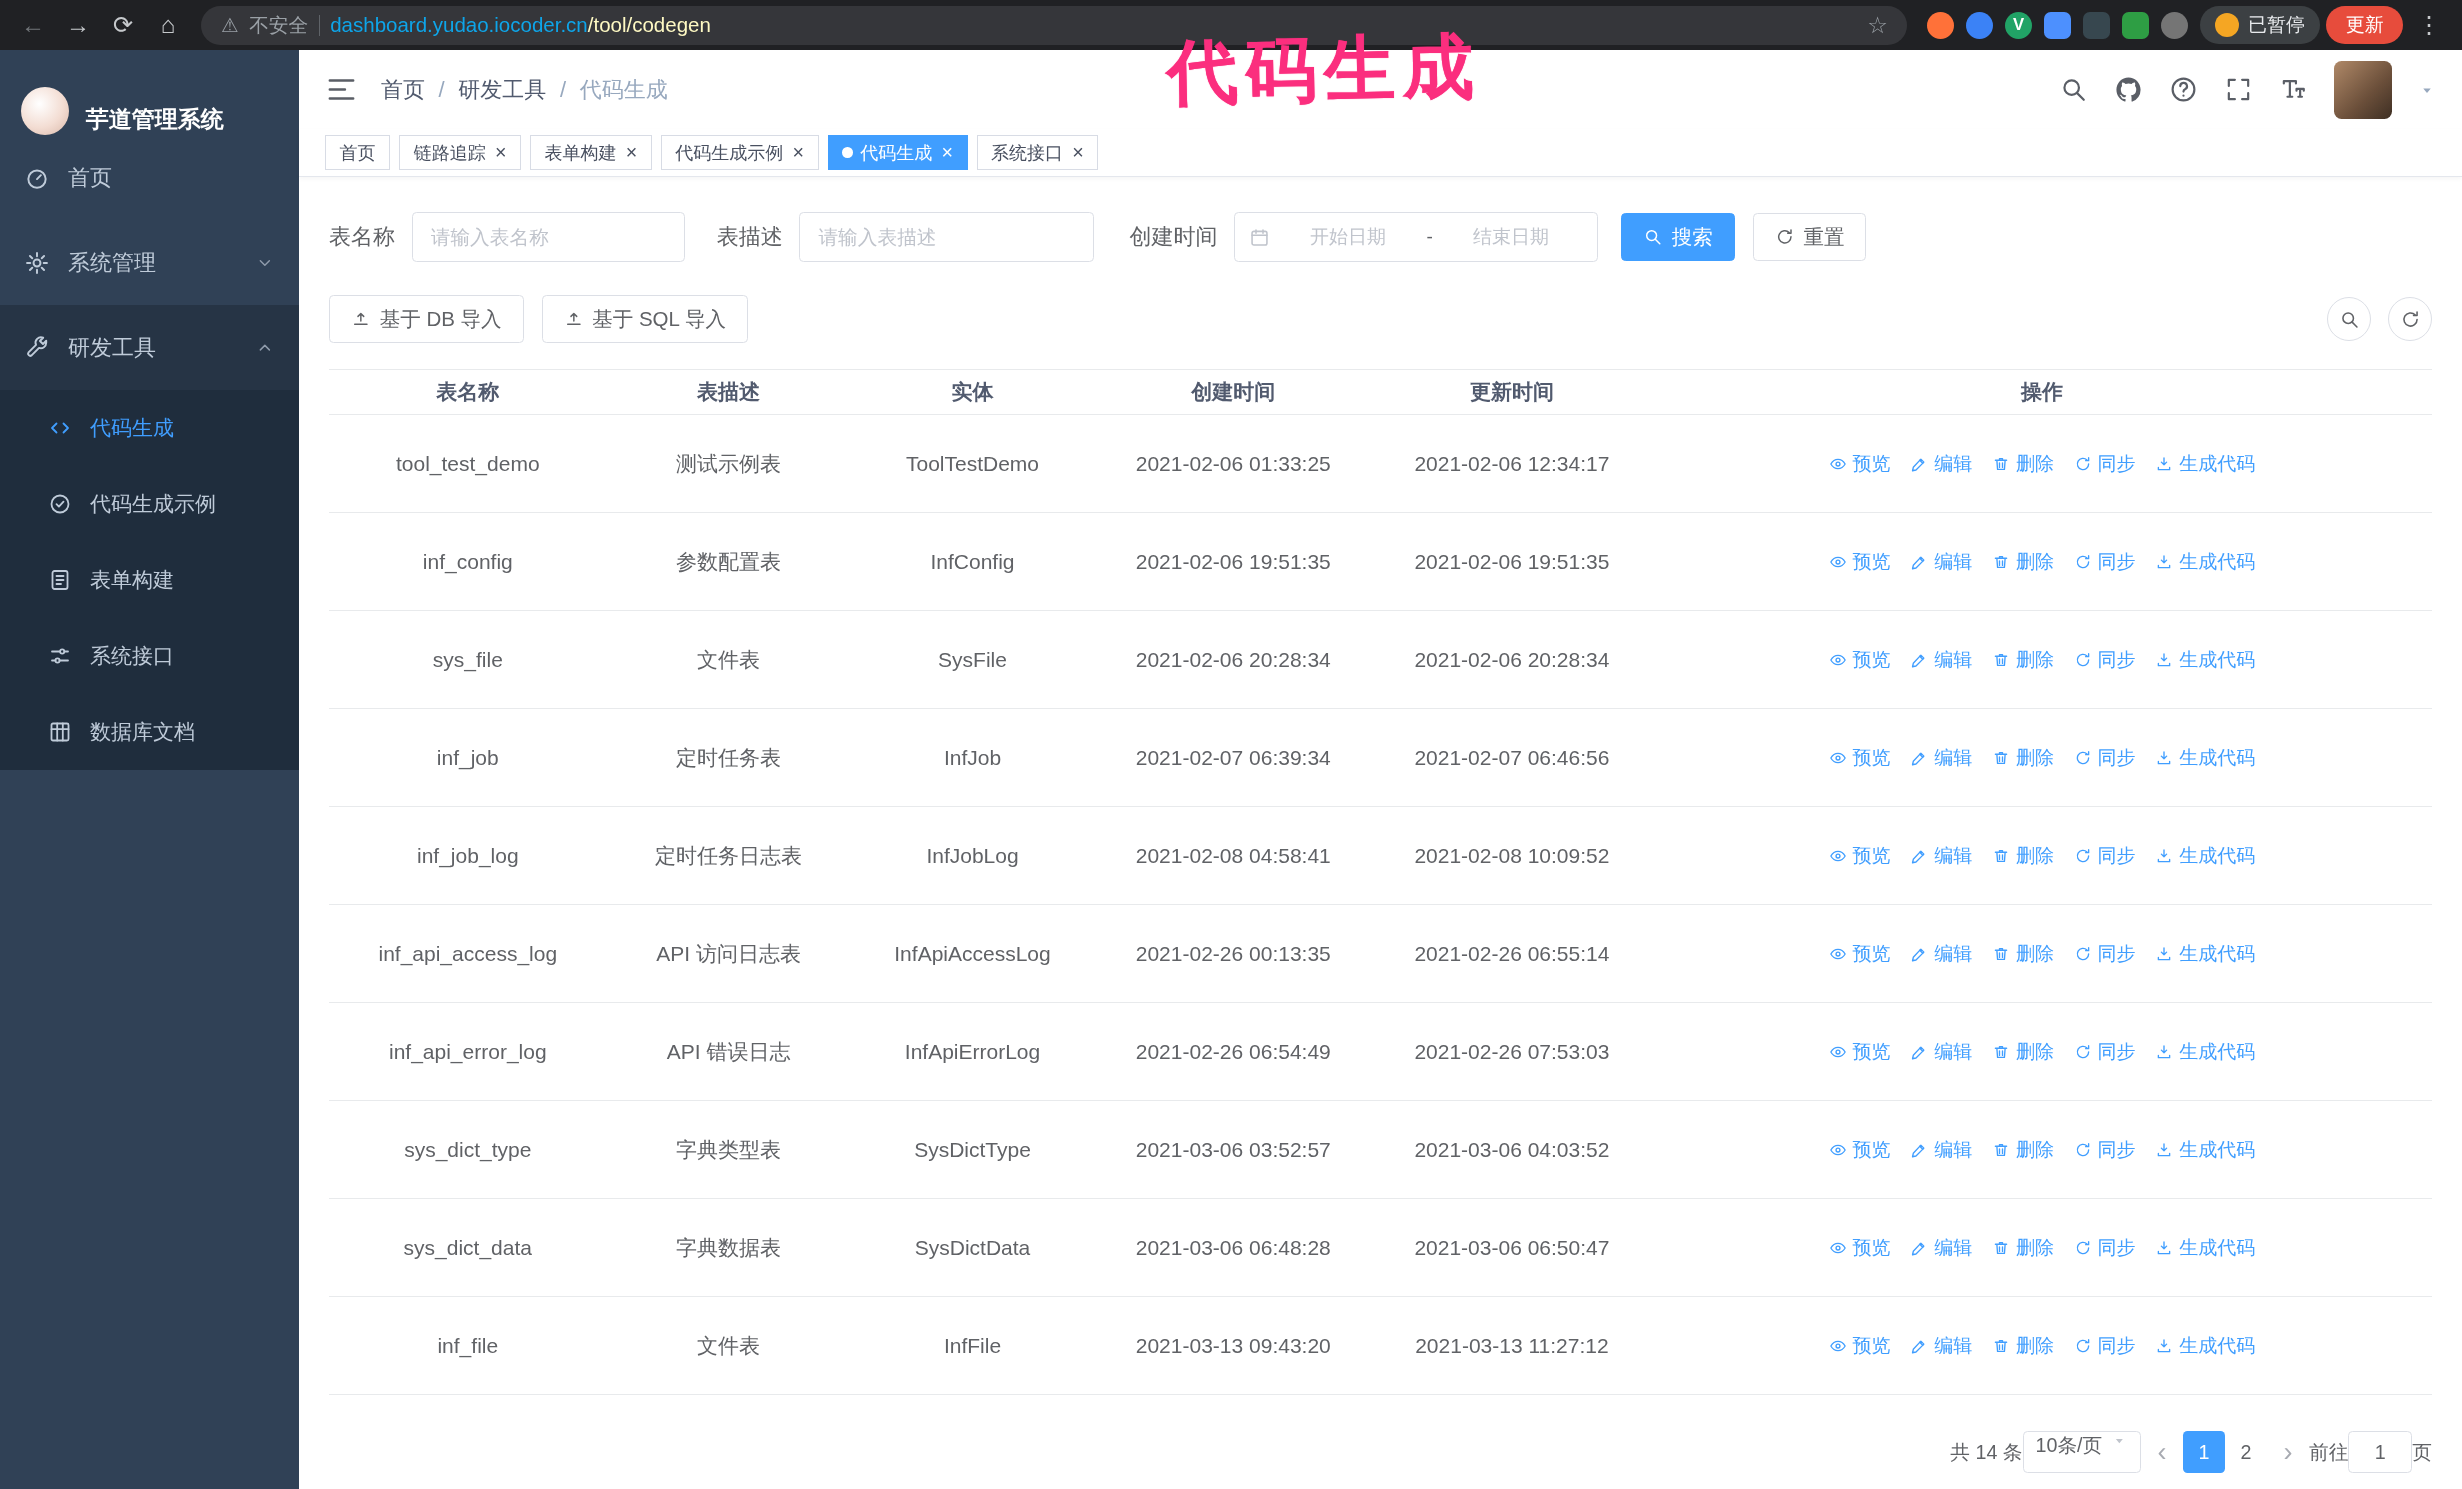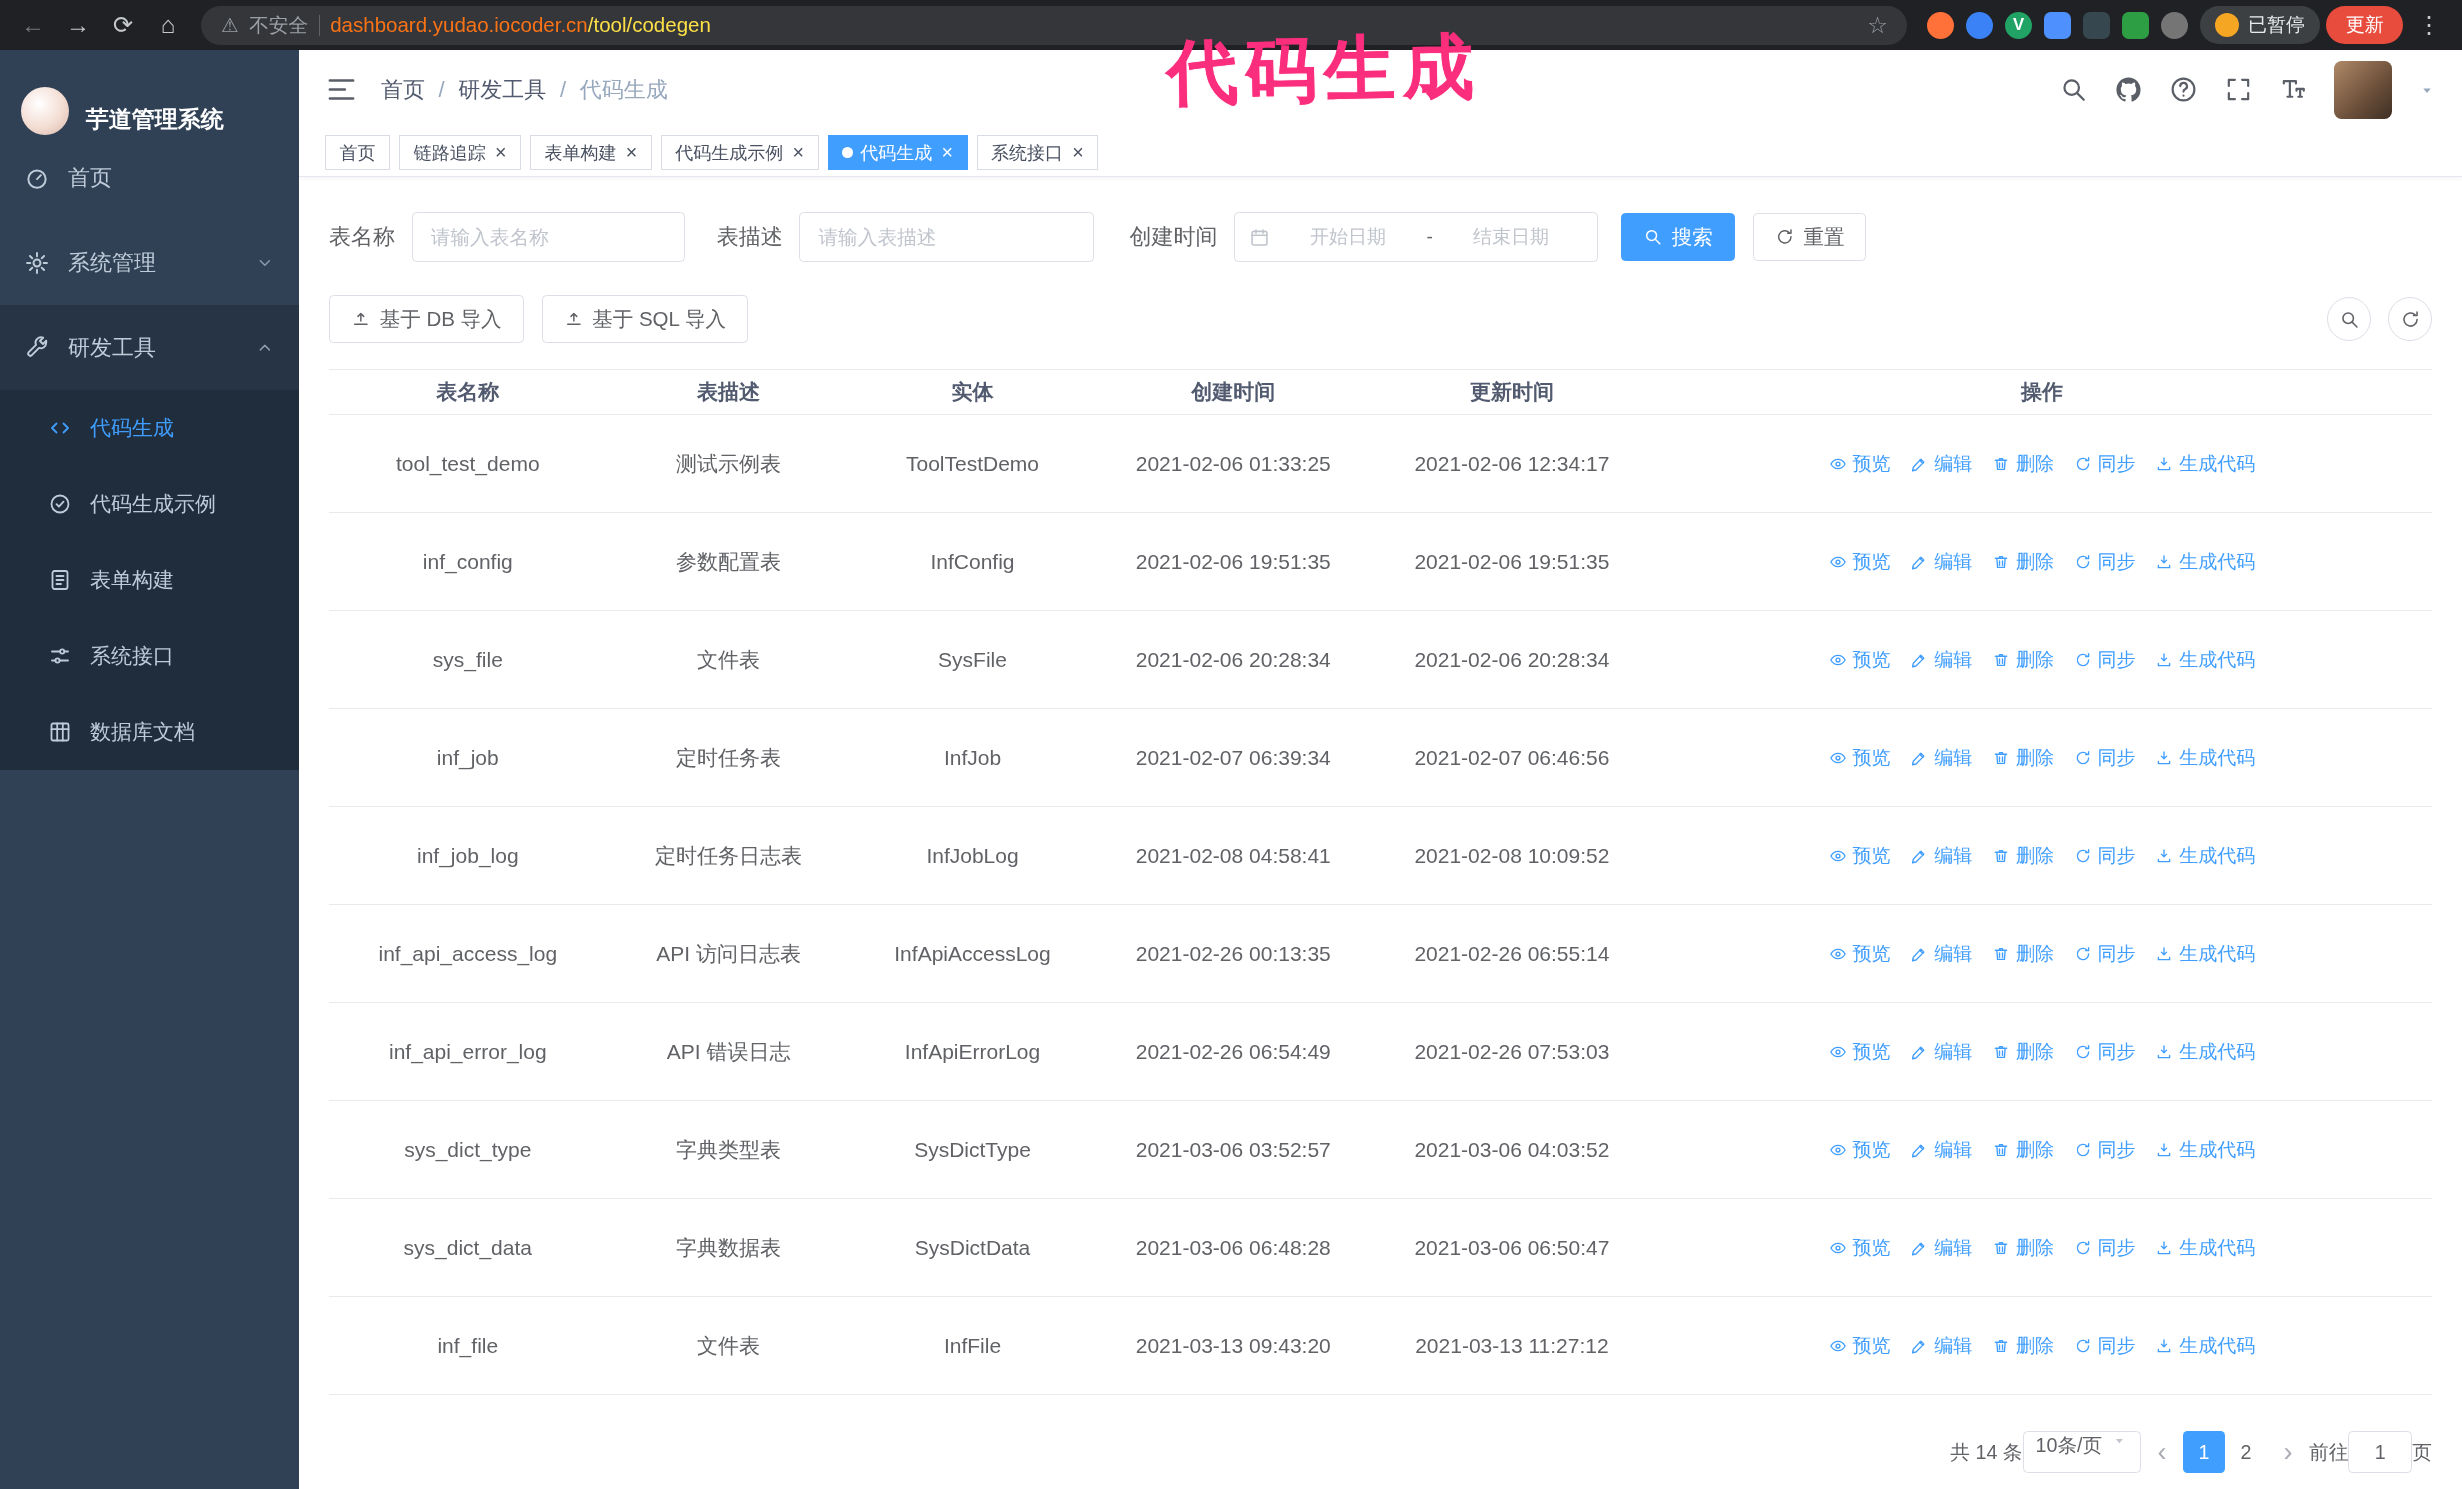--- a/index.html
+++ b/index.html
@@ -15,22 +15,22 @@
 
   
   .chrome{height:50px;background:var(--chrome-bg,#202124);display:flex;align-items:center;gap:6px;padding:0 13.6px;flex-shrink:0;}
   .cbtn{width:39px;height:39px;display:flex;align-items:center;justify-content:center;font-size:24px;color:#c6c9cc;border-radius:50%;cursor:pointer;flex-shrink:0;}
   .cbtn.dim{color:#72767a;}
   .omnibox{flex:1;height:39px;background:#35363a;border-radius:19.7px;display:flex;align-items:center;gap:10.6px;padding:0 19.7px;margin:0 7.6px;min-width:0;}
   .warn-icon{color:#9aa0a6;font-size:19.7px;}
   .insecure{color:#9aa0a6;font-size:19.7px;white-space:nowrap;}
   .odiv{width:0.8px;height:21px;background:#5f6368;}
   .url{flex:1;font-size:20.5px;white-space:nowrap;overflow:hidden;}
-  .domain{color:#f97316;}
-  .path{color:#fde047;}
+  .domain{color:#0ea5e9;}
+  .path{color:#fef9c3;}
   .star{color:#9aa0a6;font-size:23px;cursor:pointer;}
   .ext-tray{display:flex;align-items:center;gap:12px;padding:0 6px;flex-shrink:0;}
   .ext{width:27px;height:27px;display:inline-flex;align-items:center;justify-content:center;color:#fff;font-size:16.7px;font-weight:700;cursor:pointer;}
   .pill{height:38px;border-radius:19px;background:#3c4043;display:flex;align-items:center;gap:9px;padding:0 15px;color:#e8eaed;font-size:19px;white-space:nowrap;cursor:pointer;}
   .face{width:24px;height:24px;border-radius:50%;background:var(--pill-face,#f5a623);}
   .update-btn{height:38px;border-radius:19px;background:var(--update-btn,#e74c3c);color:#fff;font-size:19px;display:flex;align-items:center;padding:0 19.7px;white-space:nowrap;cursor:pointer;}
 
   
   .app{flex:1;display:flex;min-height:0;}
   .sidebar{width:299px;background:var(--sidebar-bg,#304156);flex-shrink:0;color:#bfcbd9;overflow:hidden;}

